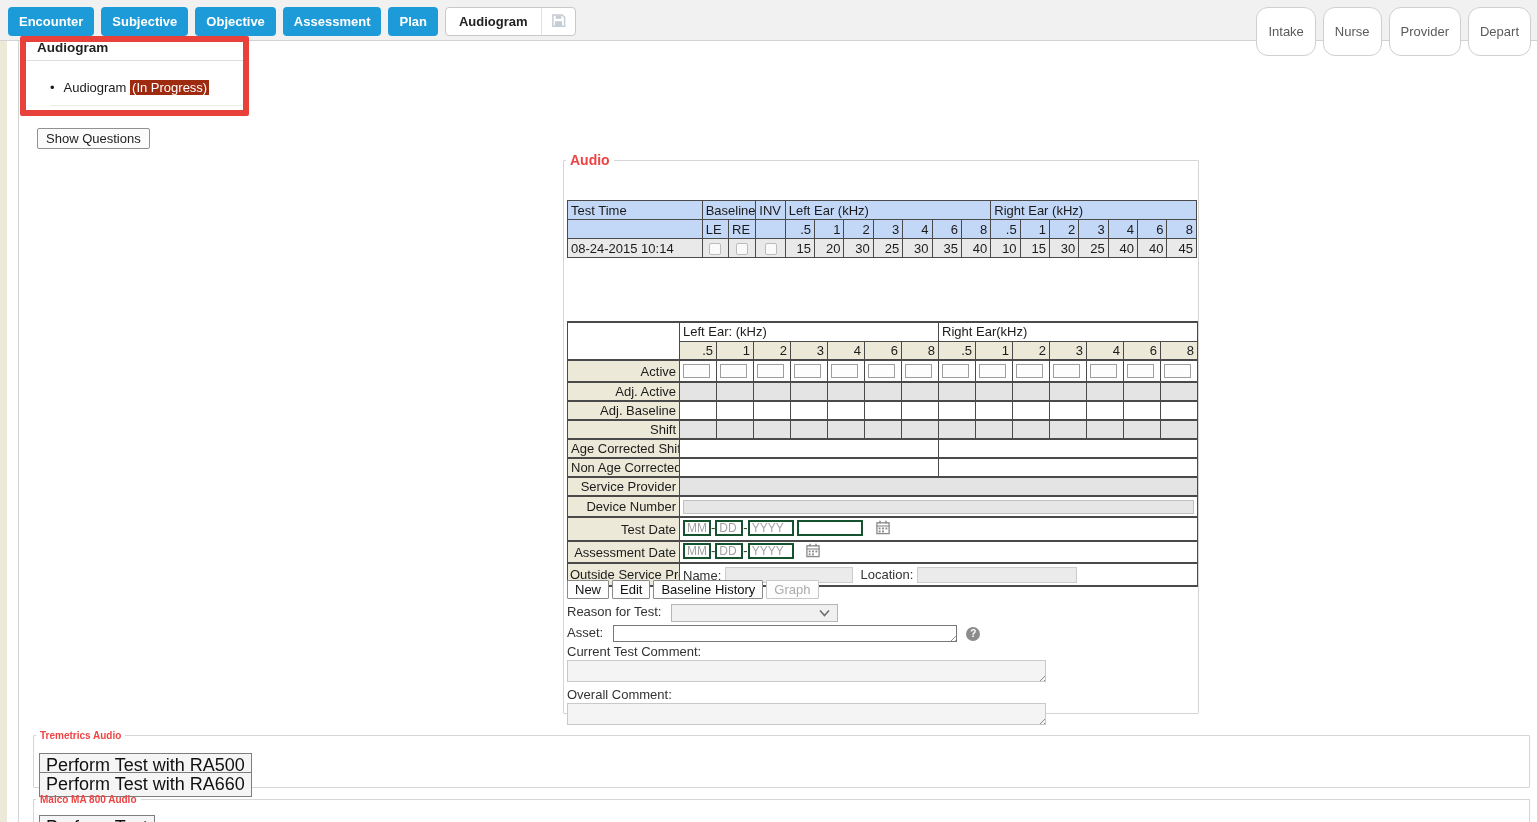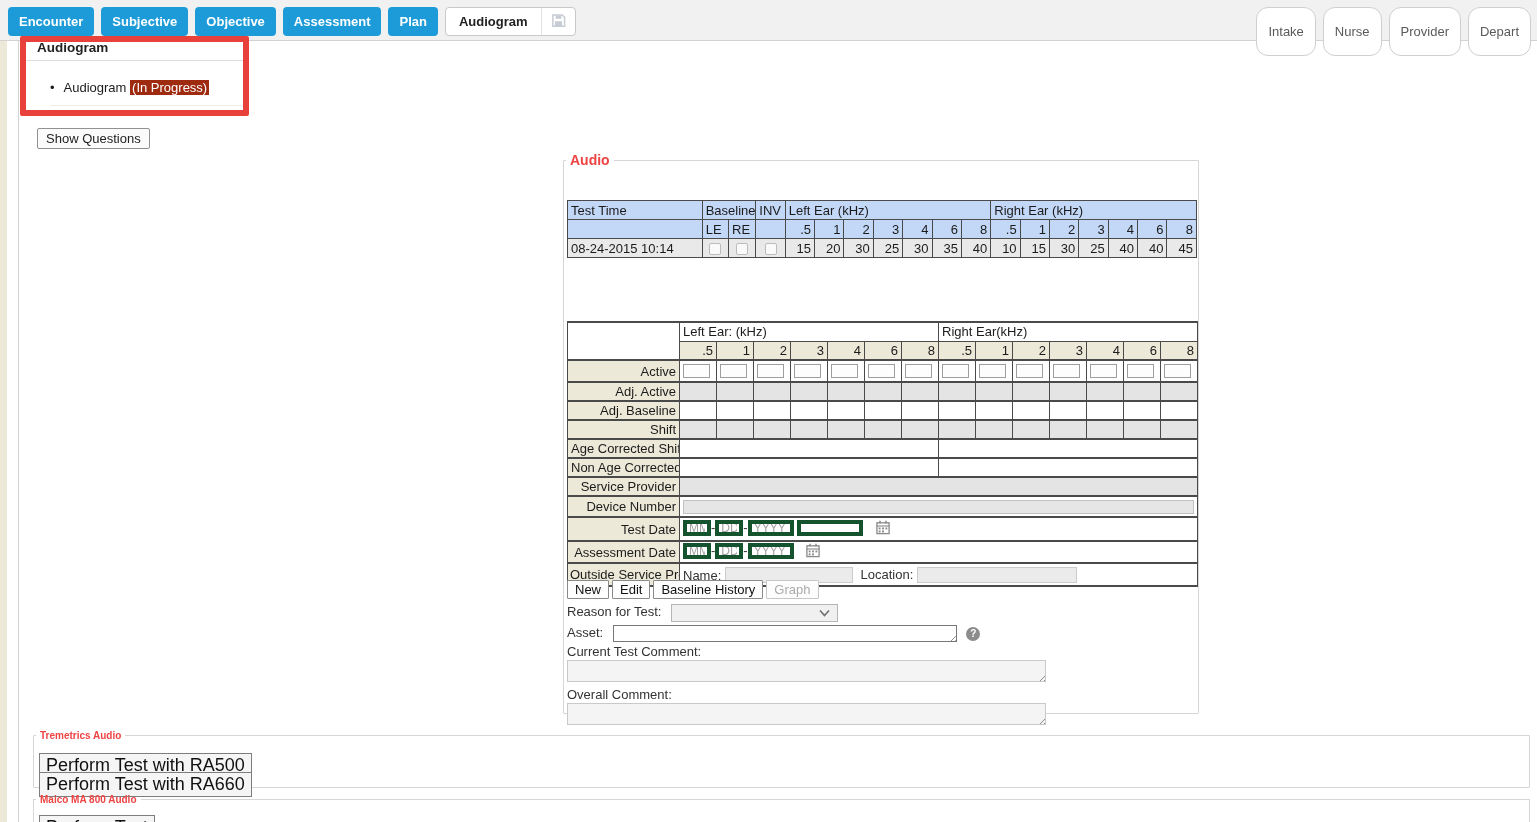--- a/index.html
+++ b/index.html
@@ -58,21 +58,21 @@
   .cbcell { text-align:center; }
 
   .tbl2 { position:absolute; left:3px; top:153px; width:630px; }
   .tbl2 td { border:1px solid #4a4a4a; border-top-width:2px; border-bottom-width:2px; }
   .lblcell { background:#ece9d8; text-align:right; padding-right:4px; }
   .beige { background:#ece9d8; }
   .graycell { background:#e4e4e4; }
   .cell-inp { width:calc(100% - 3px); height:14px; border:1px solid #9e9e9e; background:#fdfdfd; }
   .row-active td { height:22px; }
   .dev-inp { width:100%; height:14px; background:#e6e6e6; border:1px solid #c2c2c2; }
-  .date-inp { height:16px; border:4px solid #14532d; font-size:12px; color:#333; padding:0 2px;
+  .date-inp { height:16px; border:2px solid #14532d; font-size:12px; color:#333; padding:0 2px;
     font-family:"Liberation Sans",sans-serif; }
   .date-inp::placeholder { color:#a2a2a2; }
   .w-mm { width:28px; } .w-dd { width:28px; } .w-yy { width:46px; } .w-extra { width:66px; }
   .mini-lbl { color:#333; }
   .gray-inp { height:16px; background:#ebebeb; border:1px solid #cccccc; }
   .cal-icon { vertical-align:middle; margin-left:8px; }
 
   
   .actions { position:absolute; left:3px; top:412px; display:flex; gap:3px; }
   .act-btn { background:#fdfdfd; border:1px solid #8a8a8a; padding:1px 7px; font-size:13px;

